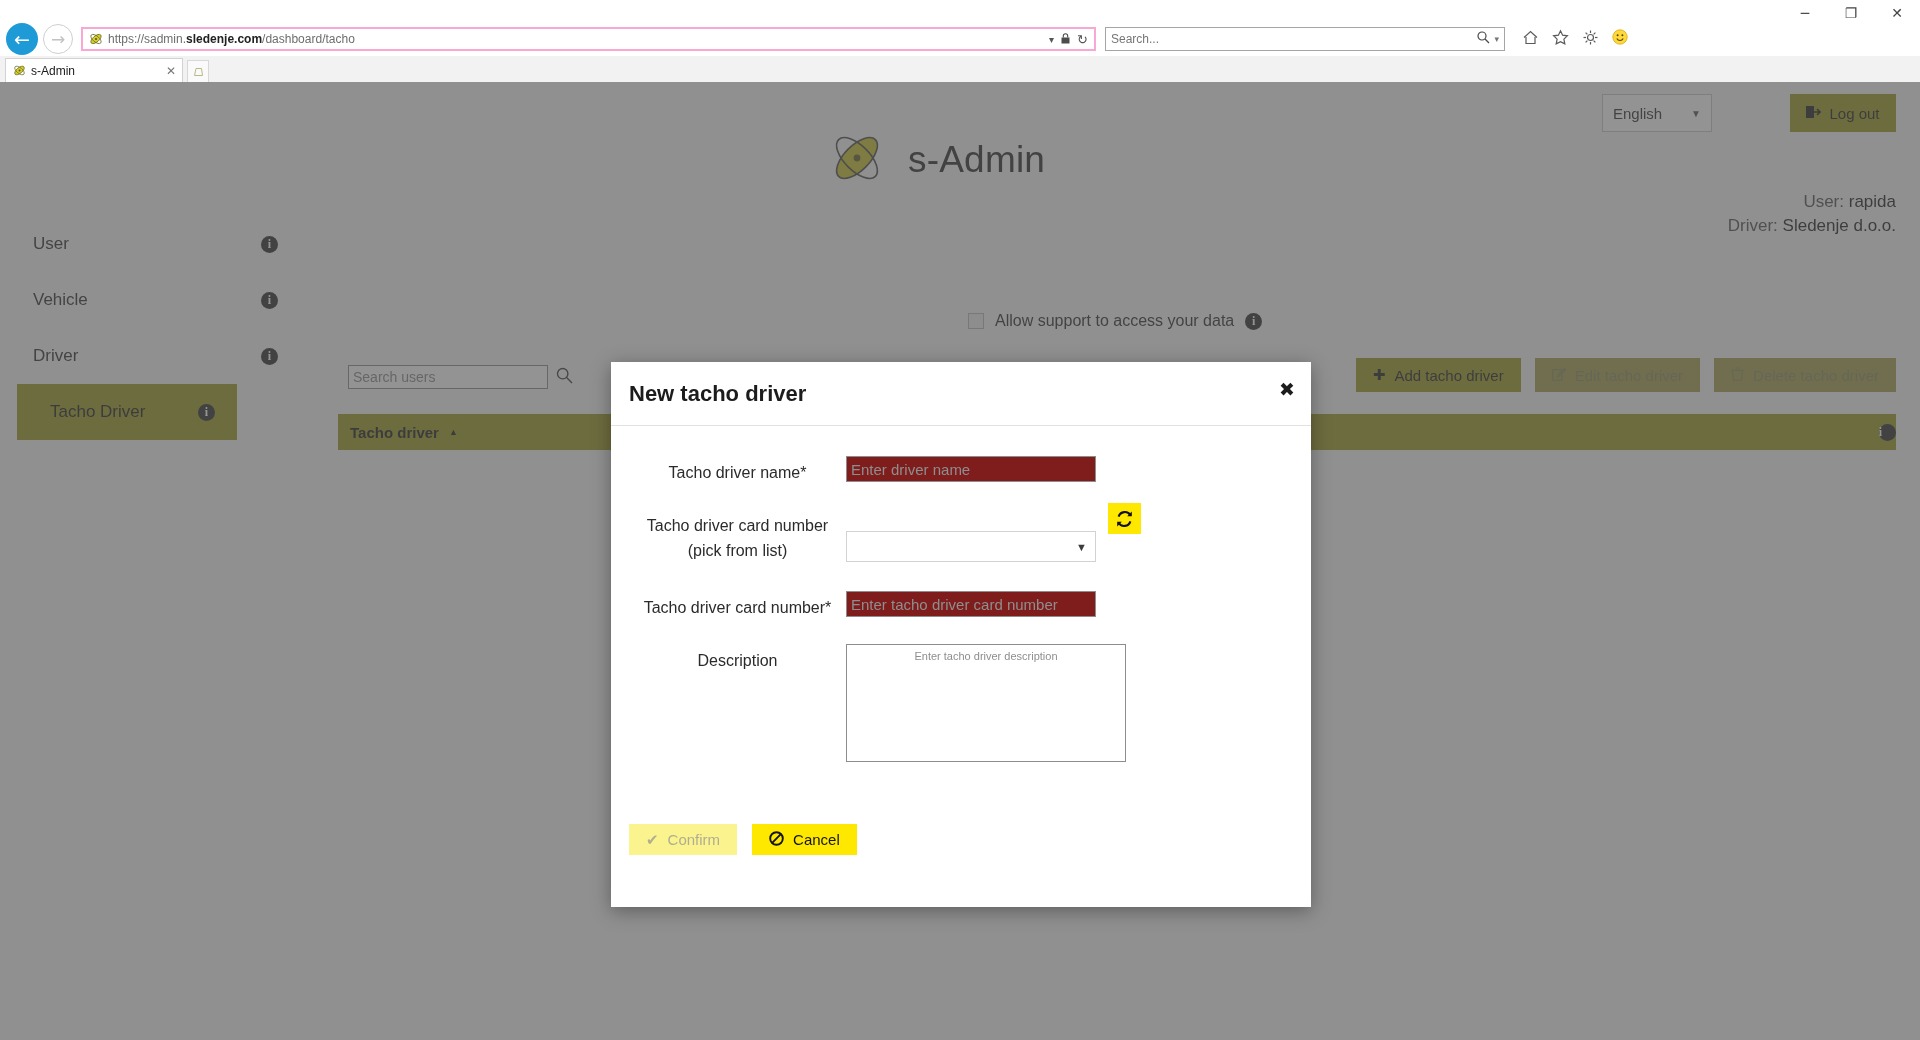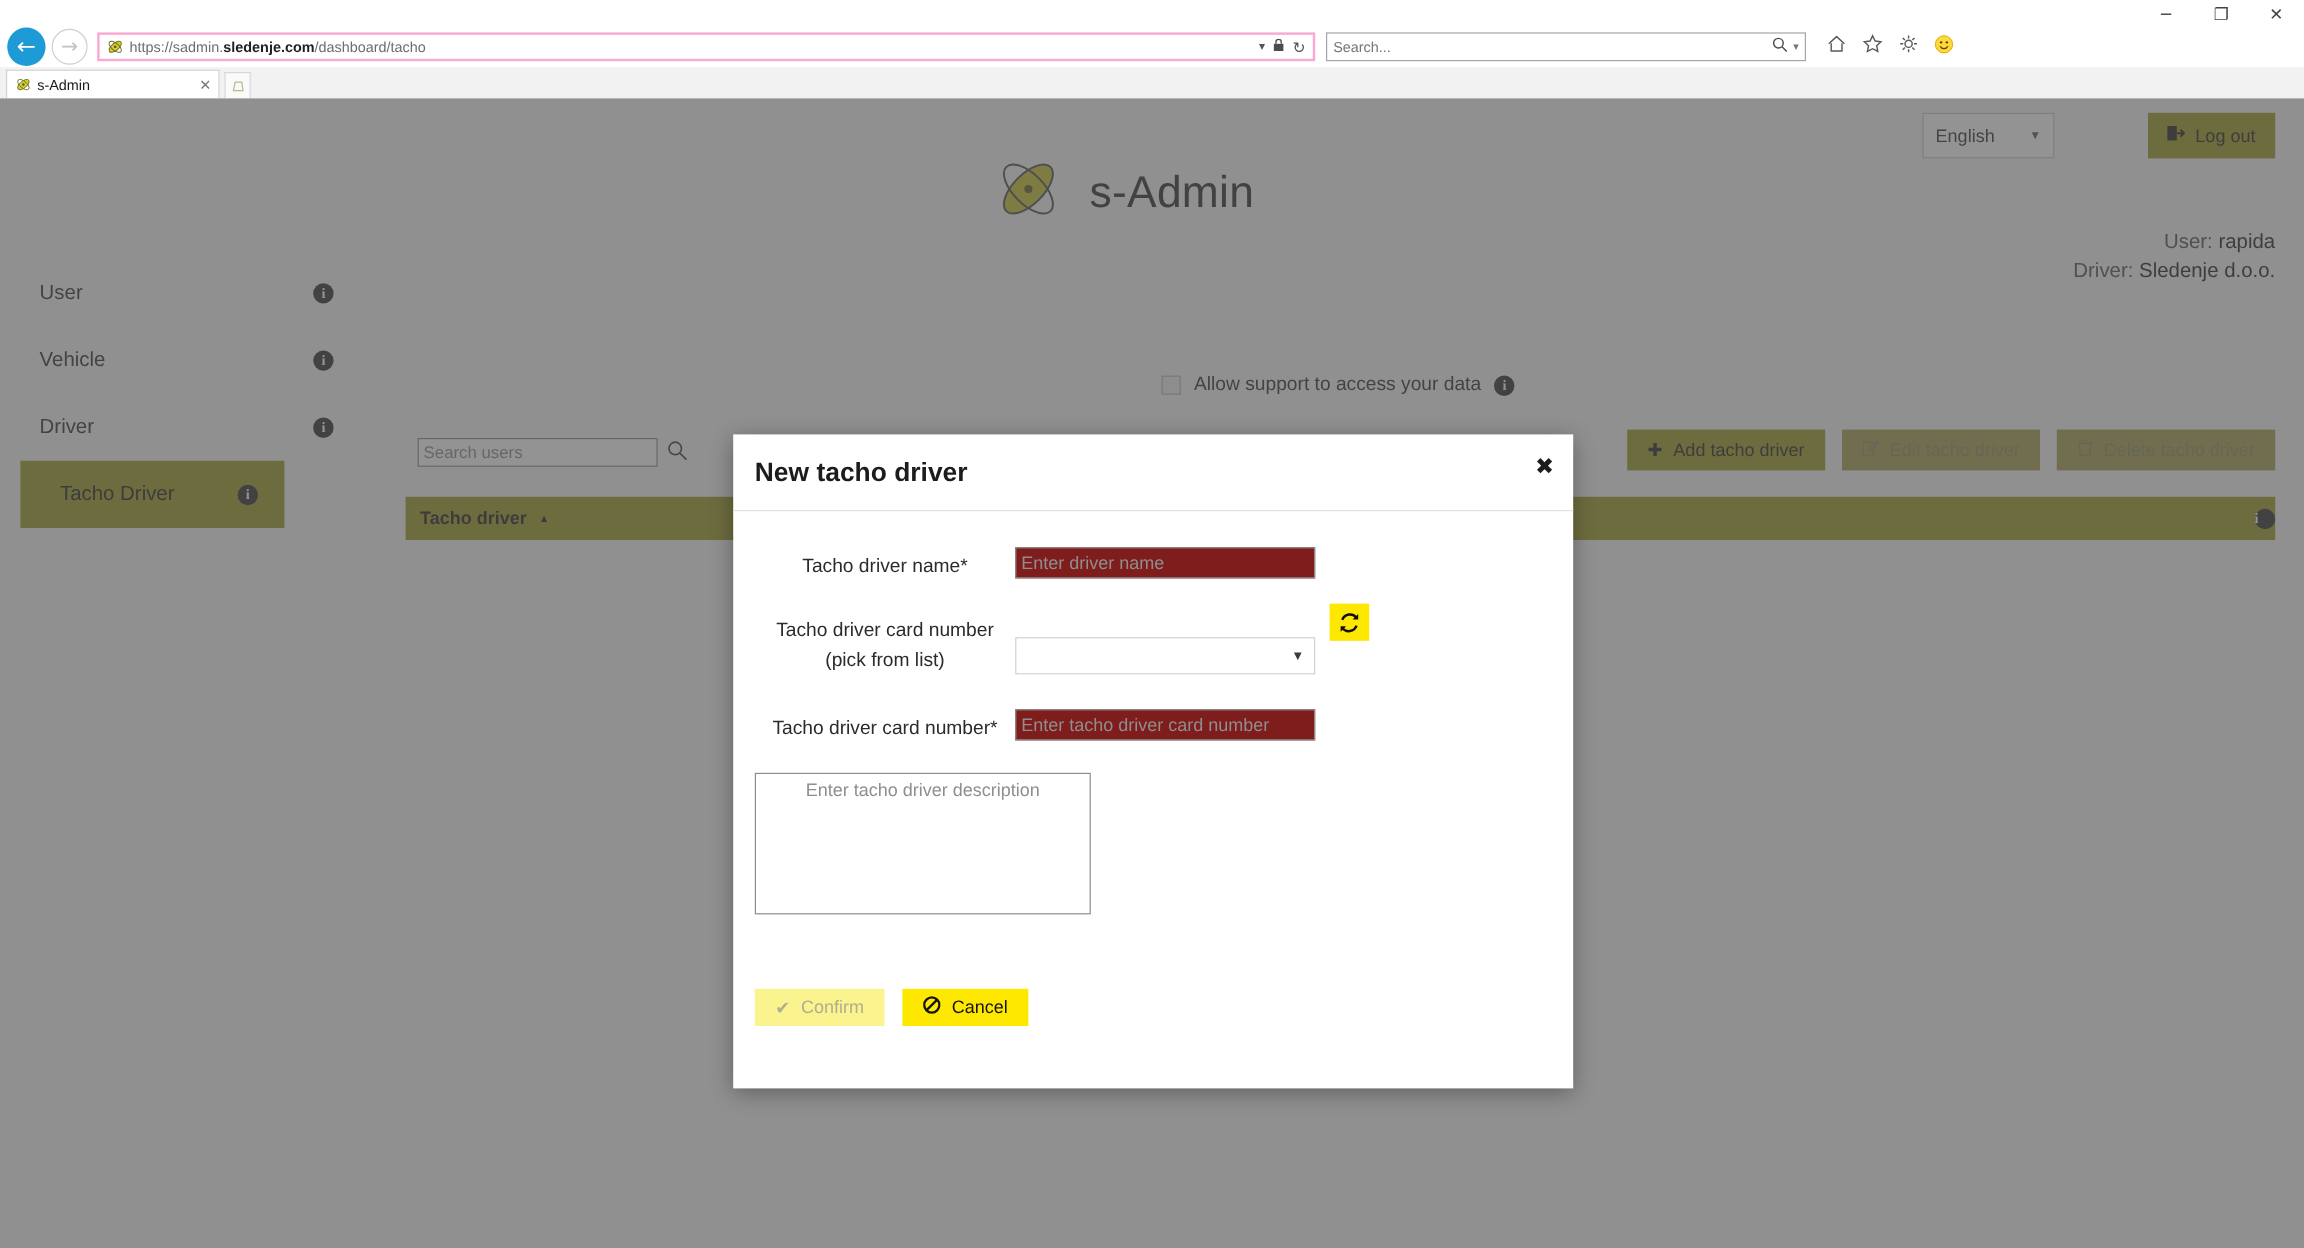--- a/index.html
+++ b/index.html
@@ -249,21 +249,21 @@
   .refresh-btn {
     position: absolute; left: 262px; top: -6px;
     width: 33px; height: 31px; background: #ffe800;
     display: flex; align-items: center; justify-content: center;
     font-size: 17px; color: #111;
     font-family: "DejaVu Sans", sans-serif; font-weight: 700;
   }
   .ta-input {
     width: 280px; height: 118px;
     border: 1px solid #8d8d8d; background: #fff;
-    font-size: 15px; color: #8e8e8e;
+    font-size: 11px; color: #8e8e8e;
     padding: 5px 5px;
   }
 
   .modal-actions {
     position: absolute; left: 18px; top: 398px;
     display: flex; gap: 15px;
   }
   .m-btn {
     height: 31px; padding: 0 17px;
     display: flex; align-items: center; justify-content: center; gap: 9px;
@@ -551,20 +551,21 @@
     <div class="frow">
       <div class="flabel">Tacho driver card number*</div>
       <div class="fctl">
         <div class="txt-input">
           <span>Enter tacho driver card number</span>
         </div>
       </div>
     </div>
 
     <div class="frow">
+      <div class="flabel">Description</div>
       <div class="fctl">
         <div class="ta-input">
           <span>Enter tacho driver description</span>
         </div>
       </div>
     </div>
 
     <div class="modal-actions">
       <div class="m-btn confirm">
         <span>✔</span>

